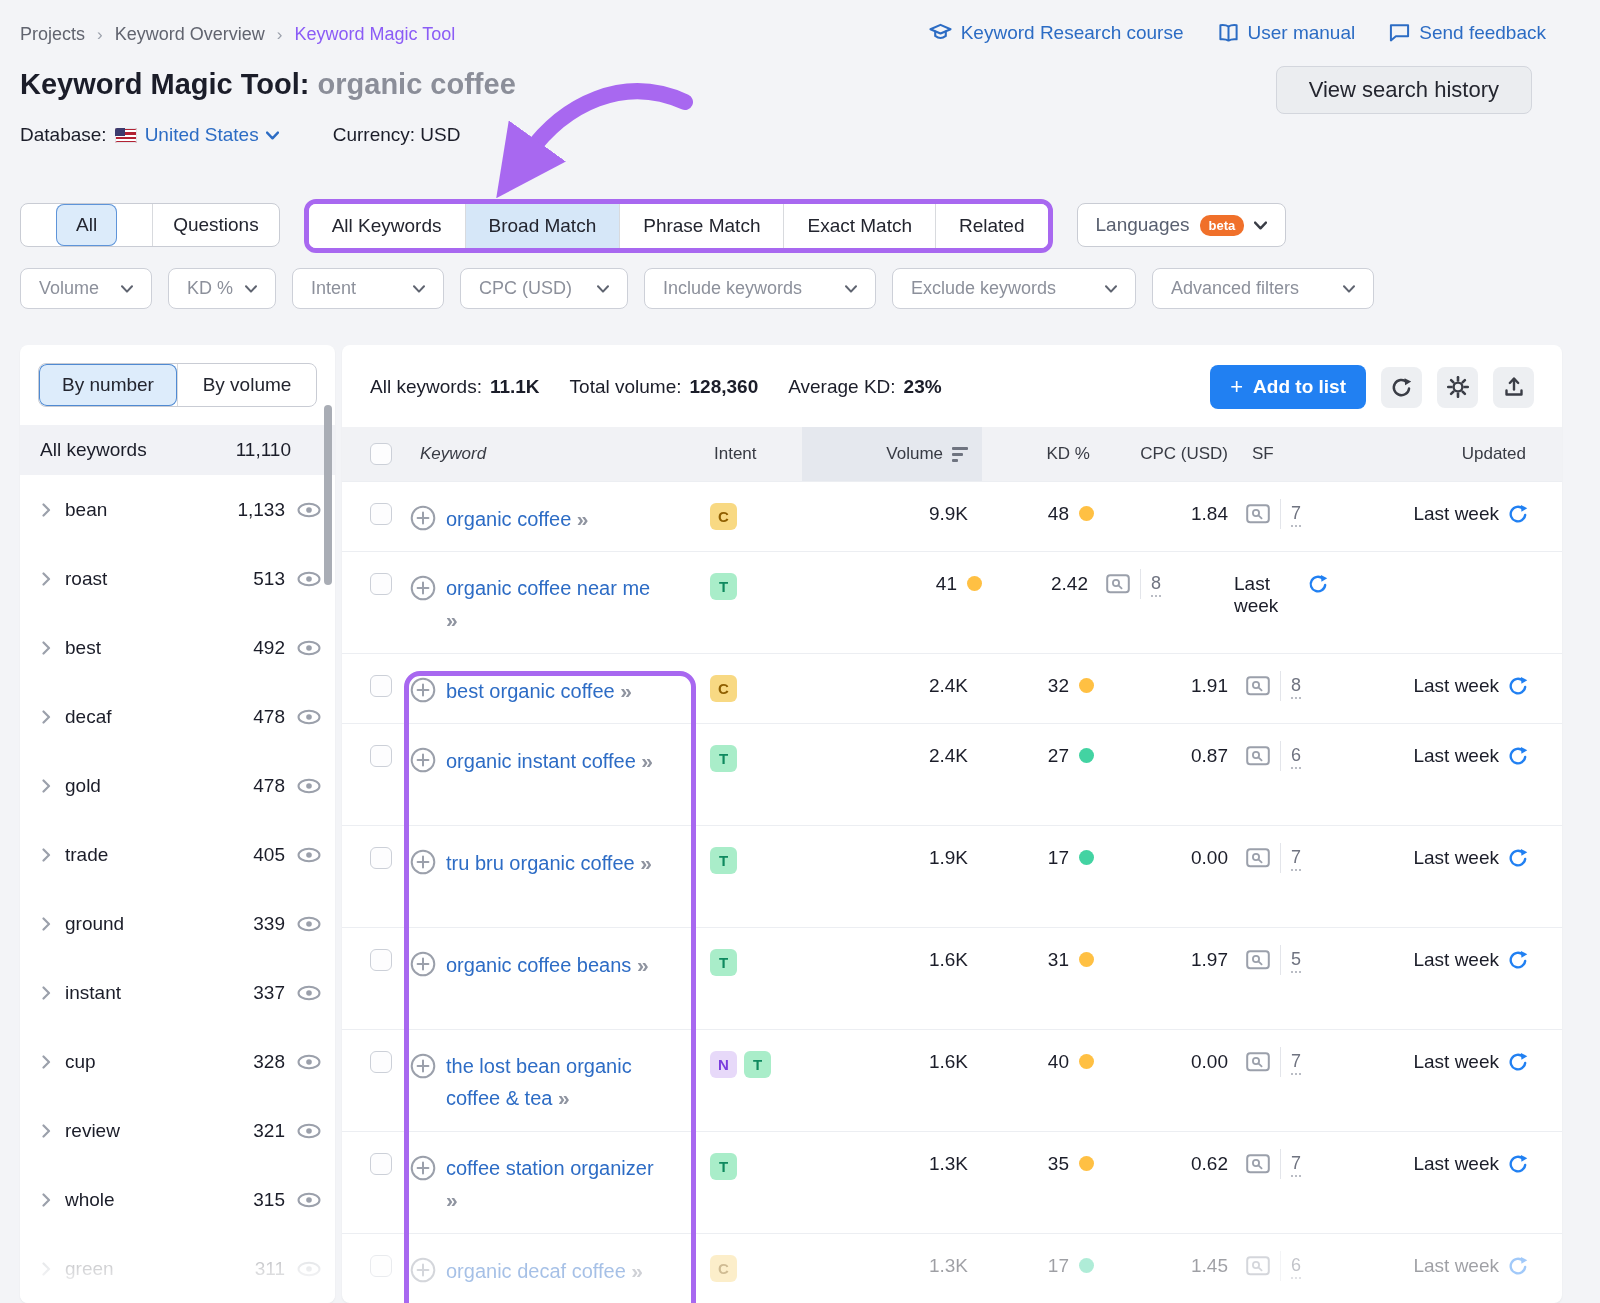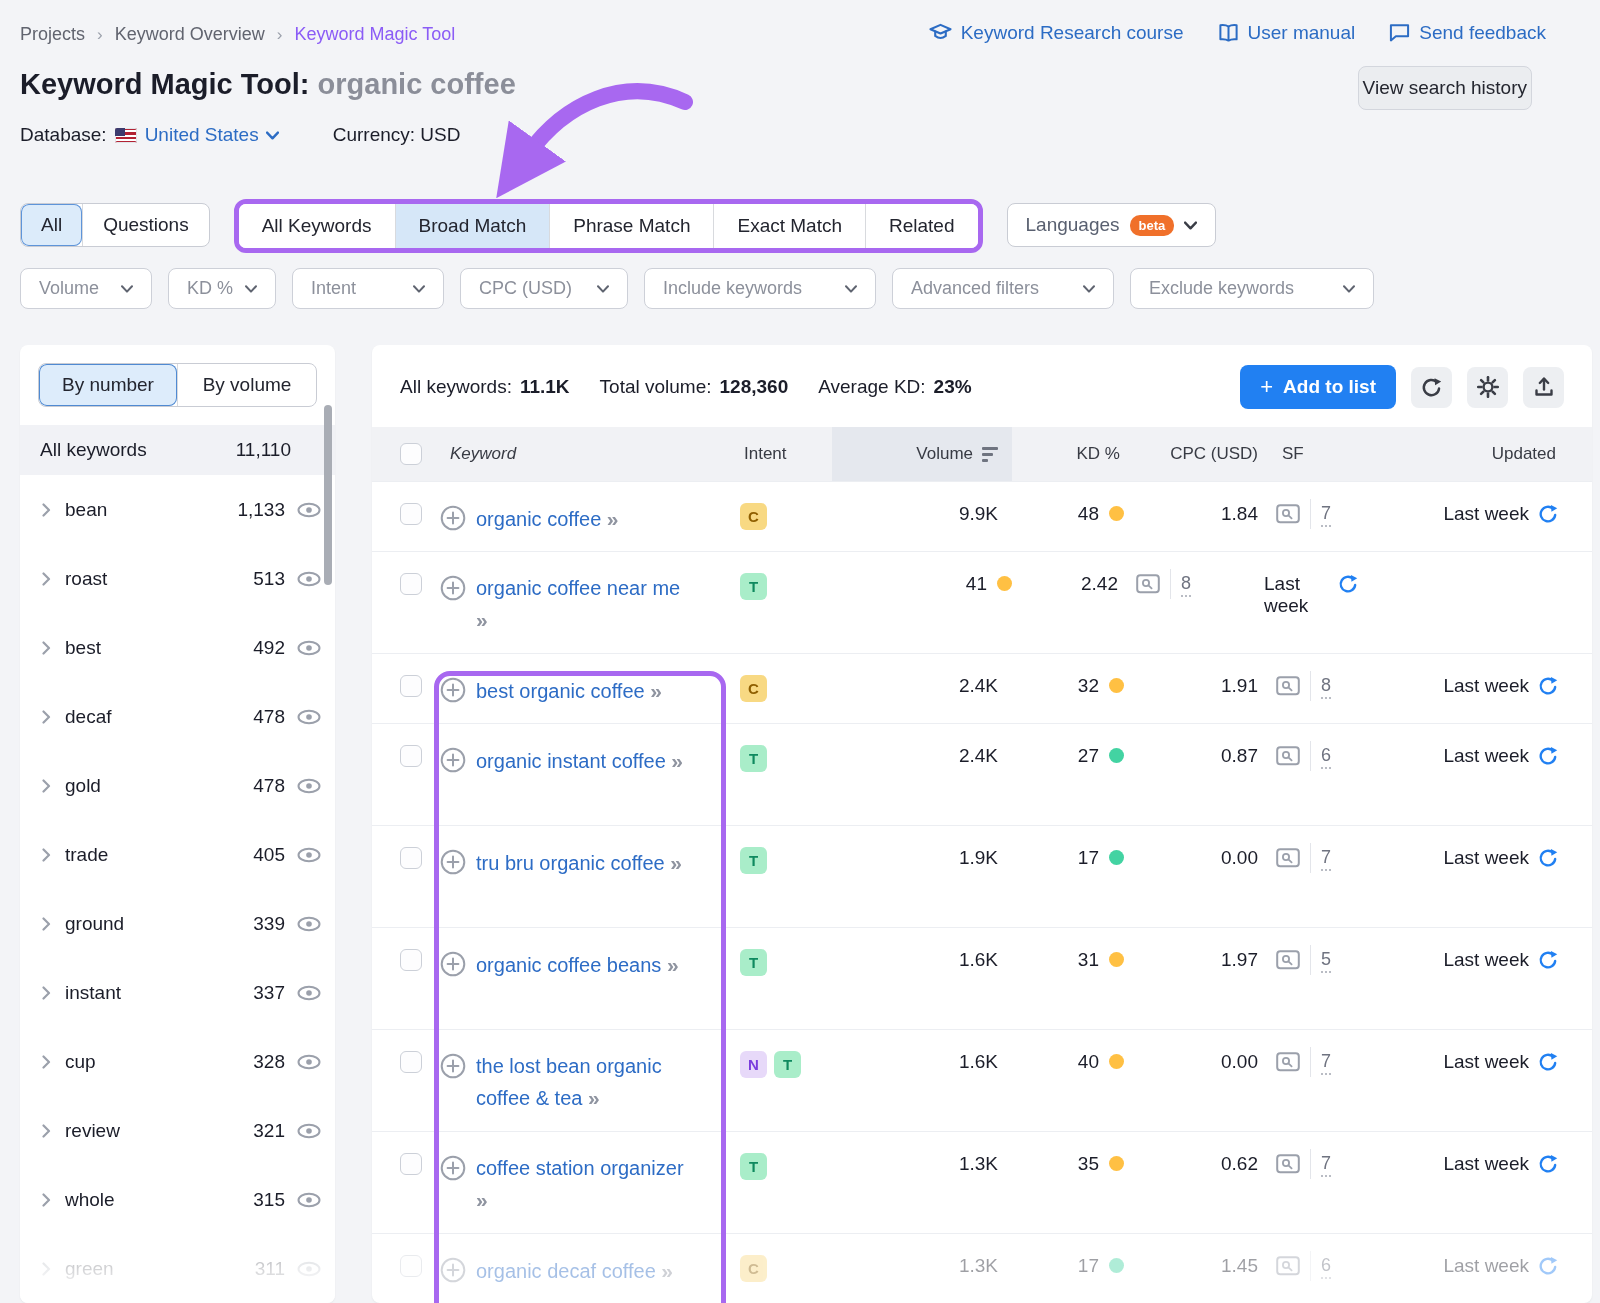--- a/index.html
+++ b/index.html
@@ -14,55 +14,55 @@
   
   .breadcrumb{left:20px;top:24px;display:flex;align-items:center;gap:12px;font-size:18px;color:#61646f;}
   .crumb{cursor:pointer;}
   .crumb-sep{color:#9ba0ab;font-size:17px;}
   .toplinks{right:54px;top:22px;display:flex;align-items:center;gap:34px;font-size:19px;color:#2c6cc4;}
   .toplink{display:flex;align-items:center;gap:9px;cursor:pointer;}
   .page-title{left:20px;top:68px;font-size:29px;font-weight:700;}
   .page-title .q{color:#8b8e99;}
   .btn-ghost{
     right:68px;top:66px;background:#ebedf0;border:1px solid #d3d6dd;border-radius:8px;
-    padding:10px 4px;font-size:19px;color:#24262f;cursor:pointer;
+    padding:10px 32px;font-size:22px;color:#24262f;cursor:pointer;
   }
   .dbrow{left:20px;top:124px;display:flex;align-items:center;gap:8px;font-size:19px;}
   .flag{width:22px;height:15px;border-radius:2px;overflow:hidden;position:relative;flex:0 0 auto;
     background:repeating-linear-gradient(180deg,#b22234 0 2.2px,#ffffff 2.2px 4.4px);box-shadow:0 0 0 1px #e2e4e9 inset;}
   .flag i{position:absolute;left:0;top:0;width:10px;height:8px;background:#3c3b6e;}
   .dblink{color:#2c6cc4;display:flex;align-items:center;gap:7px;cursor:pointer;}
   .dbcur{margin-left:46px;}
 
   
   .arrow-svg{left:452px;top:80px;z-index:6;pointer-events:none;}
 
   
   .tabsrow{left:20px;top:203px;display:flex;align-items:flex-start;gap:24px;z-index:5;}
   .seg{display:flex;background:#fff;border:1px solid #c9ccd4;border-radius:8px;overflow:hidden;}
-  .seg .tab{padding:10px 20px;font-size:19px;color:#23252f;cursor:pointer;border-left:1px solid #d8dade;}
+  .seg .tab{padding:10px 20px;font-size:19px;color:#23252f;cursor:pointer;border-left:1px solid #d8dade;margin-left:35px;}
   .seg .tab:first-child{border-left:none;}
   .seg .tab.sel{background:#dcebfa;box-shadow:0 0 0 1px #5e94d9 inset;border-radius:8px;}
   .purplewrap{border:5px solid #a868f0;border-radius:12px;background:#fff;display:flex;overflow:hidden;margin-top:-4px;}
   .purplewrap .tab{padding:11px 23px;font-size:19px;color:#23252f;cursor:pointer;border-left:1px solid #d8dade;background:#fff;white-space:nowrap;}
   .purplewrap .tab:first-child{border-left:none;}
   .purplewrap .tab.sel{background:#d6e7f8;}
   .langbtn{display:flex;align-items:center;gap:10px;background:#fff;border:1px solid #c9ccd4;border-radius:8px;
     padding:10px 18px;font-size:19px;color:#596070;cursor:pointer;}
   .beta{background:#f0702a;color:#fff;font-size:13px;font-weight:700;border-radius:10px;padding:3px 9px;}
 
   .filtersrow{left:20px;top:268px;display:flex;gap:16px;z-index:4;}
   .pill{display:flex;align-items:center;justify-content:space-between;background:#fff;border:1px solid #cdd0d8;
     border-radius:8px;height:41px;padding:0 18px;font-size:18px;color:#8c909b;cursor:pointer;}
   .car{flex:0 0 auto;}
 
   
   .card{background:#fff;border-radius:8px;box-shadow:0 1px 2px rgba(27,29,41,.06);}
   .sidebar{left:20px;top:345px;width:315px;height:958px;overflow:hidden;}
-  .maincard{left:372px;top:345px;width:1220px;height:958px;overflow:hidden;}
+  .maincard{left:342px;top:345px;width:1220px;height:958px;overflow:hidden;}
 
   
   .sbseg{margin:18px;display:flex;border:1px solid #c9ccd4;border-radius:8px;overflow:hidden;width:279px;}
   .sbseg .tab{flex:1;text-align:center;padding:10px 0;font-size:19px;color:#23252f;cursor:pointer;border-left:1px solid #d8dade;}
   .sbseg .tab:first-child{border-left:none;}
   .sbseg .tab.sel{background:#ddecfb;box-shadow:0 0 0 1px #4f8ad2 inset;border-radius:8px;}
   .sb-all{background:#f1f2f6;display:flex;justify-content:space-between;align-items:center;
     padding:14px 44px 14px 20px;font-size:19px;}
   .sb-item{display:flex;align-items:center;height:69px;padding:0 14px 0 22px;font-size:19px;cursor:pointer;}
   .sb-item .chev{margin-right:14px;flex:0 0 auto;}
@@ -245,28 +245,28 @@
       <svg class="car" width="12" height="8" viewBox="0 0 12 8">
         <path d="M1 1.3 L6 6.6 L11 1.3" fill="none" stroke="#5f6470" stroke-width="2" stroke-linecap="round" stroke-linejoin="round"></path>
       </svg>
     </div>
   <div class="pill" style="width:232px">
       <span>Include keywords</span>
       <svg class="car" width="12" height="8" viewBox="0 0 12 8">
         <path d="M1 1.3 L6 6.6 L11 1.3" fill="none" stroke="#5f6470" stroke-width="2" stroke-linecap="round" stroke-linejoin="round"></path>
       </svg>
     </div>
+  <div class="pill" style="width:244px">
+      <span>Exclude keywords</span>
+      <svg class="car" width="12" height="8" viewBox="0 0 12 8">
+        <path d="M1 1.3 L6 6.6 L11 1.3" fill="none" stroke="#5f6470" stroke-width="2" stroke-linecap="round" stroke-linejoin="round"></path>
+      </svg>
+    </div>
   <div class="pill" style="width:222px">
       <span>Advanced filters</span>
-      <svg class="car" width="12" height="8" viewBox="0 0 12 8">
-        <path d="M1 1.3 L6 6.6 L11 1.3" fill="none" stroke="#5f6470" stroke-width="2" stroke-linecap="round" stroke-linejoin="round"></path>
-      </svg>
-    </div>
-  <div class="pill" style="width:244px">
-      <span>Exclude keywords</span>
       <svg class="car" width="12" height="8" viewBox="0 0 12 8">
         <path d="M1 1.3 L6 6.6 L11 1.3" fill="none" stroke="#5f6470" stroke-width="2" stroke-linecap="round" stroke-linejoin="round"></path>
       </svg>
     </div>
 </div>
 
 <div class="abs card sidebar" style="position:absolute;">
   <div class="sbseg">
     <span class="tab sel">By number</span>
     <span class="tab">By volume</span>

